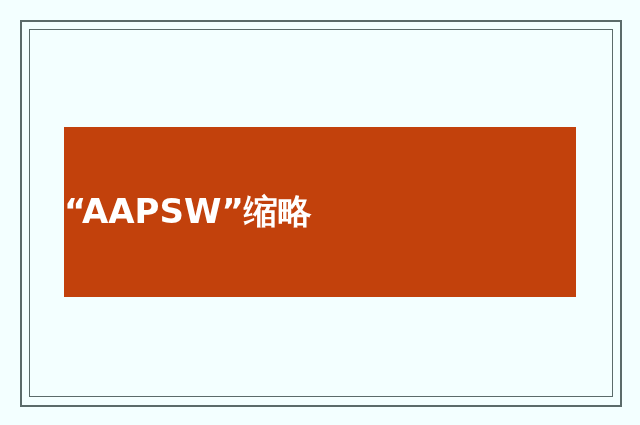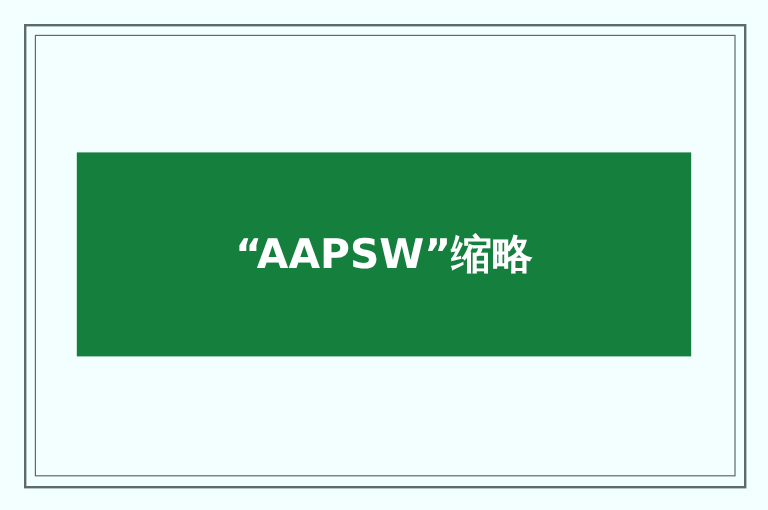--- a/index.html
+++ b/index.html
@@ -1,19 +1,19 @@
 <!DOCTYPE html>
 <html><head>
   <meta charset="utf-8">
   <style>
     html, body { margin:0; padding:0; }
     body { width:640px; height:425px; background:#f3ffff; position:relative; overflow:hidden; font-family:"DejaVu Sans", sans-serif; }
     .outer { position:absolute; left:20px; top:20px; width:598px; height:383px; border:2px solid #5b6b6a; box-sizing:content-box; }
     .inner { position:absolute; left:29px; top:29px; width:582px; height:366px; border:1px solid #5b6b6a; }
-    .card { position:absolute; left:64px; top:127px; width:512px; height:170px; background:#15803d; display:flex; align-items:center; justify-content:center; }
+    .card { position:absolute; left:64px; top:127px; width:512px; height:170px; background:#c2410c; display:flex; align-items:center; }
     .title { color:#ffffff; font-size:34px; font-weight:bold; letter-spacing:0px; font-family:"DejaVu Sans", sans-serif; }
   </style>
 </head>
 <body>
 
 <div class="outer"></div>
 <div class="inner"></div>
 <div class="card">
   <span class="title">“AAPSW”缩略</span>
 </div>

